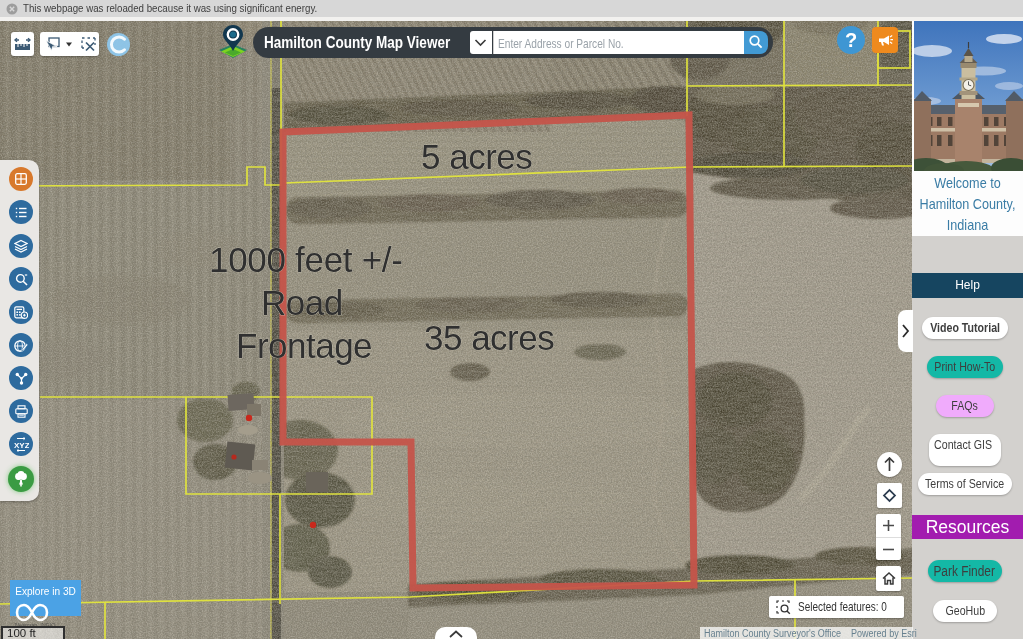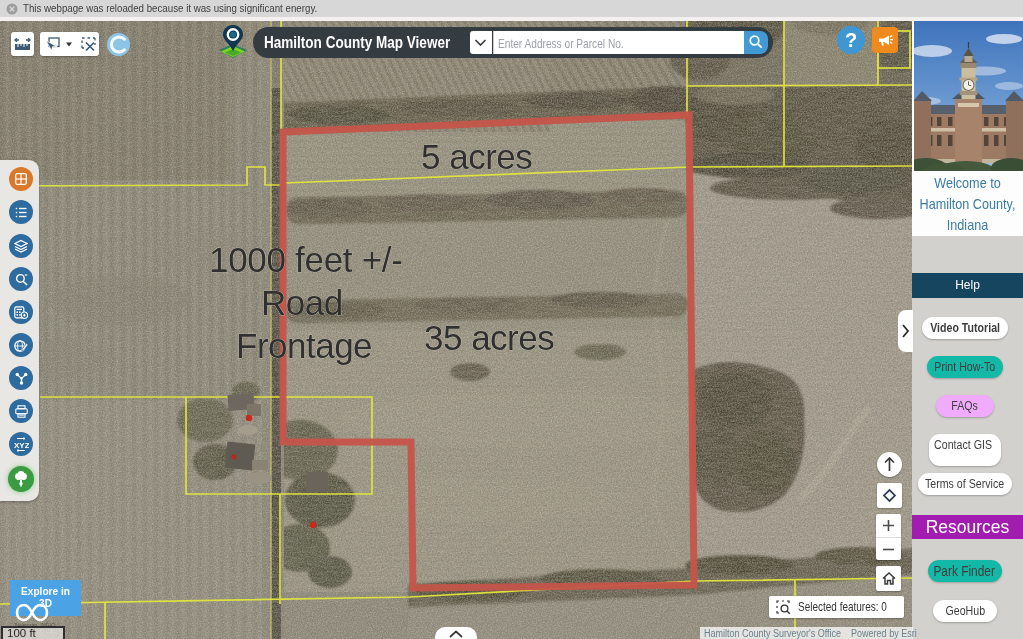--- a/index.html
+++ b/index.html
@@ -520,21 +520,21 @@
 
 <div class="abs" style="left:700px;top:627px;width:213px;height:12px;background:rgba(248,248,246,0.8);"></div>
 <div class="abs" style="left:704px;top:627.5px;font-size:10px;color:#67808f;transform:scaleX(0.9);transform-origin:0 0;white-space:nowrap;">Hamilton County Surveyor's Office&nbsp;&nbsp;&nbsp;&nbsp;Powered by Esri</div>
 
 <div class="abs" style="left:435px;top:627px;width:42px;height:12px;background:#fff;border-radius:10px 10px 0 0;"></div>
 <svg class="abs" style="left:448px;top:630px;" width="16" height="8" viewBox="0 0 16 8">
       <path d="M2,7 L8,1.5 L14,7" stroke="#3a3a3a" stroke-width="1.7" fill="none"></path>
     </svg>
 
 <div class="abs" style="left:10px;top:580px;width:71px;height:36px;background:#4ba2e5;"></div>
-<div class="abs" style="left:10px;top:585px;width:71px;text-align:center;font-size:11.5px;color:#fff;font-weight:bold;"><span style="display:inline-block;transform:scaleX(0.88);">Explore in 3D</span></div>
+<div class="abs" style="left:10px;top:585px;width:71px;text-align:center;font-size:11.5px;color:#fff;"><span style="display:inline-block;transform:scaleX(0.88);">Explore in 3D</span></div>
 <svg class="abs" style="left:15px;top:601px;" width="34" height="26" viewBox="0 0 34 26">
       <path d="M9,4 C4.5,4 2,7.5 2,11.5 C2,15.5 4.5,19 9,19 C13,19 15,15.5 17,11.5 C19,7.5 21,4 25,4 C29.5,4 32,7.5 32,11.5 C32,15.5 29.5,19 25,19 C21,19 19,15.5 17,11.5 C15,7.5 13,4 9,4 Z" fill="none" stroke="#fff" stroke-width="2.6"></path>
     </svg>
 
 <div class="abs" style="left:15px;top:622px;font-size:6px;color:#3a3a3a;opacity:0.75;transform:scaleX(0.9);transform-origin:0 0;">Nearmap, INGIO</div>
 
 <div class="abs" style="left:1px;top:626px;width:60px;height:13px;background:rgba(255,255,255,0.55);border:2px solid #2f2f2f;border-bottom:none;"></div>
 <div class="abs" style="left:7px;top:627px;font-size:11.5px;color:#1f1f1f;">100 ft</div>
 
 </div>

